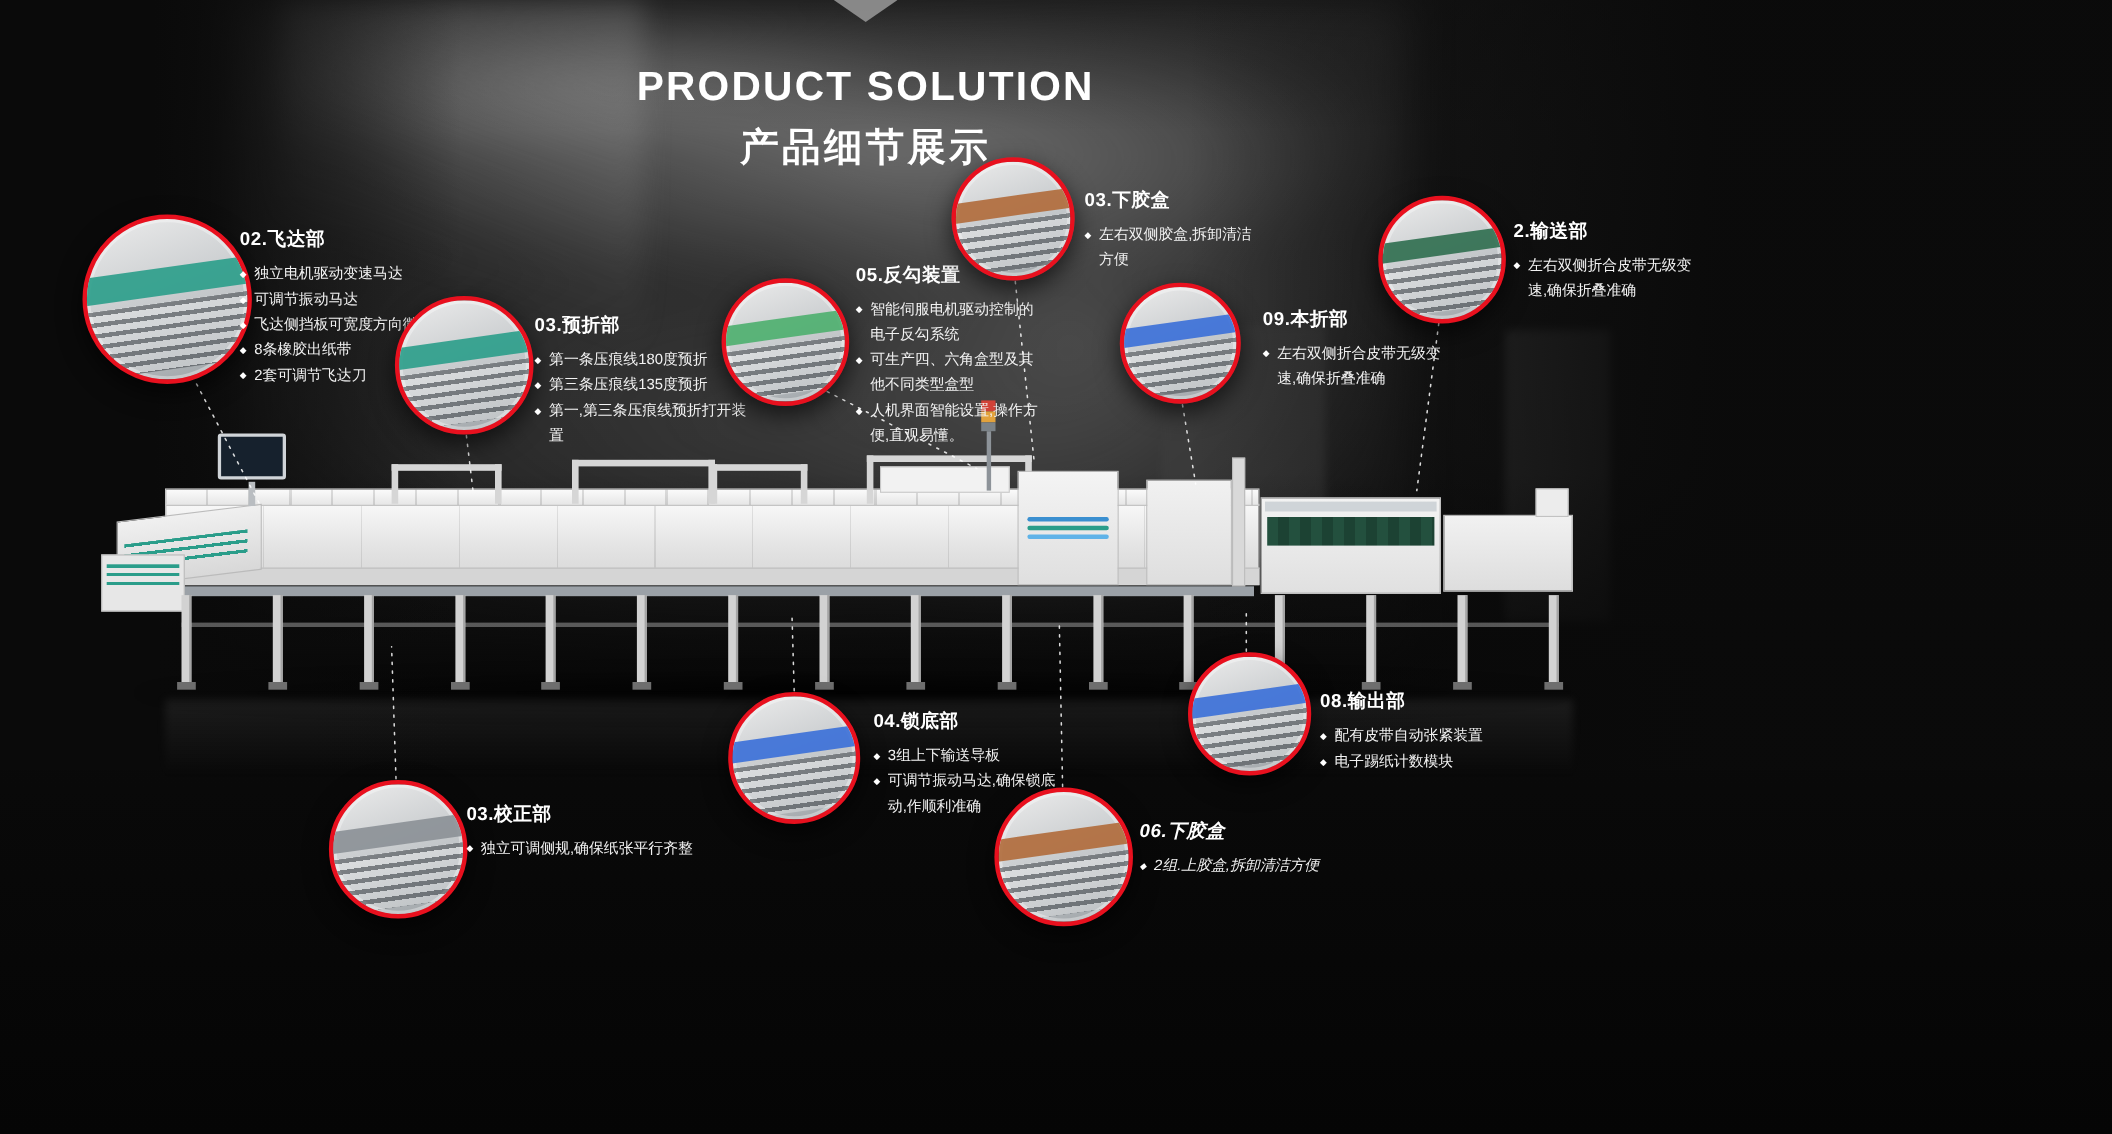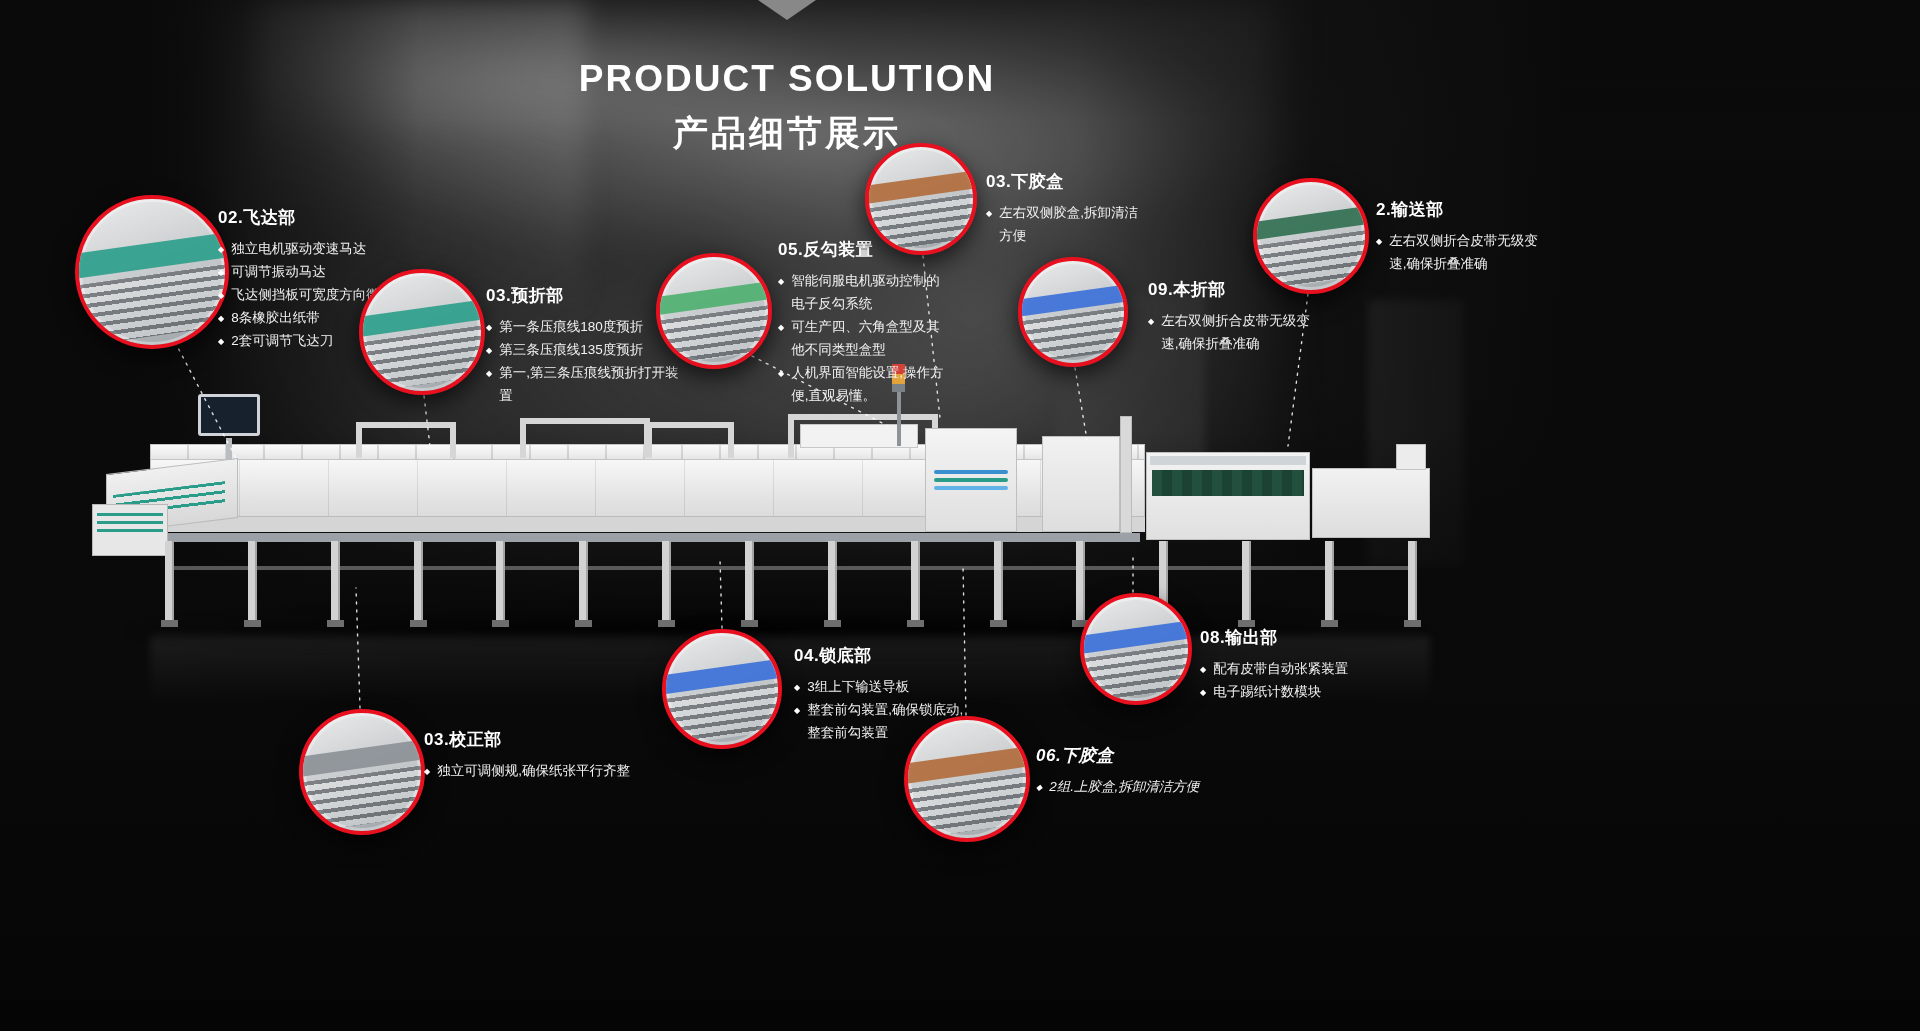--- a/index.html
+++ b/index.html
@@ -313,21 +313,21 @@
     <div class="circle circle-04" style="--accent: #3a6fd8;"></div>
     <div class="co-text text-04">
       <div class="co-title">04.锁底部</div>
       <ul class="co-points">
             <li>
               <span class="diamond">◆</span>
               <span>3组上下输送导板</span>
             </li>
             <li>
               <span class="diamond">◆</span>
-              <span>整套前勾装置,确保锁底动,整套前勾装置</span>
+              <span>可调节振动马达,确保锁底动,作顺利准确</span>
             </li>
           </ul>
     </div>
   </div>
 
   <div class="callout">
     <div class="circle circle-05" style="--accent: #4caf6e;"></div>
     <div class="co-text text-05">
       <div class="co-title">05.反勾装置</div>
       <ul class="co-points">

